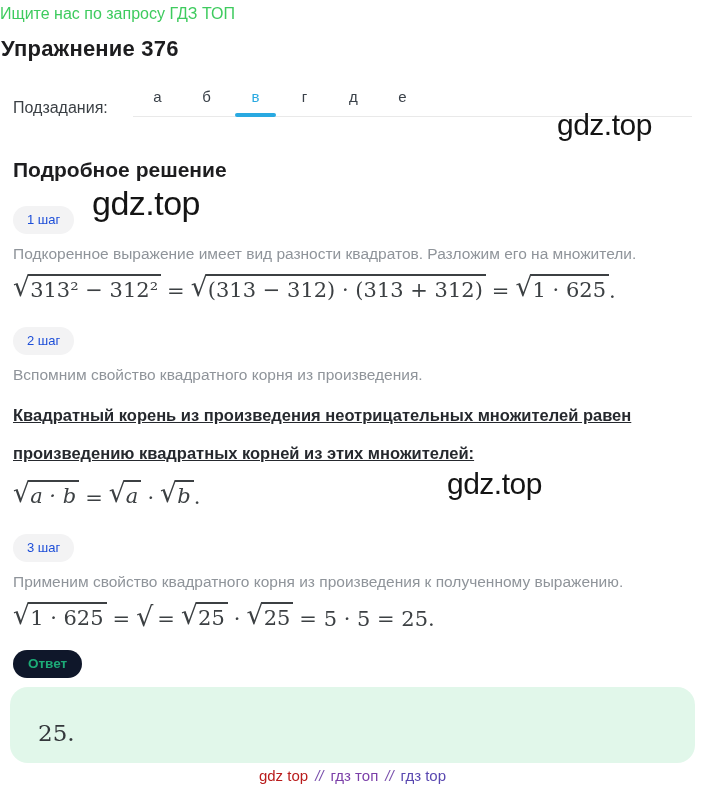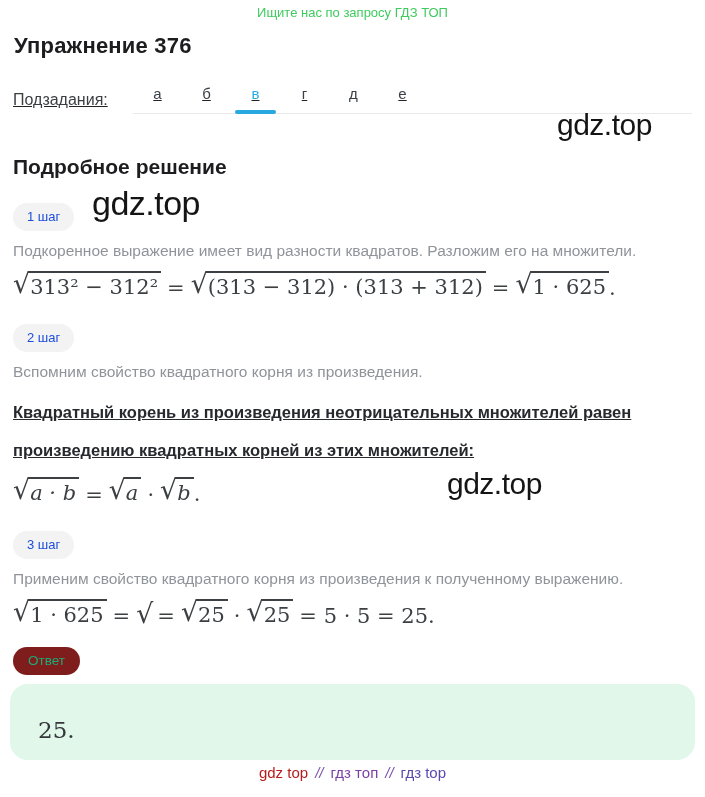--- a/index.html
+++ b/index.html
@@ -2,28 +2,28 @@
 <html><head>
 <meta charset="utf-8">
 <style>
   * { margin:0; padding:0; box-sizing:border-box; }
   html,body { background:#ffffff; }
   body {
     width:705px; height:797px; overflow:hidden; position:relative;
     font-family:"Liberation Sans", sans-serif; color:#222;
   }
   .top-note {
-    padding-top:5px; text-align:center;
-    font-size:13px; font-weight:500; color:#3ecb5e;
+    padding-top:5px; 
+    font-size:16px; font-weight:500; color:#3ecb5e;
   }
   .page-title {
-    margin:13px 14px 0; font-size:22px; font-weight:700; color:#1d1d1f;
+    margin:13px 1px 0; font-size:22px; font-weight:700; color:#1d1d1f;
     letter-spacing:0.2px;
   }
-  .tabs-row { margin:24px 13px 0; display:flex; align-items:center;text-decoration:underline; }
+  .tabs-row { margin:24px 13px 0; display:flex; align-items:flex-end; }
   .tabs-label { font-size:16px; color:#3a3f44; padding-top:2px; width:120px; }
   .tab-strip { flex:1; display:flex; border-bottom:1px solid #e9e9e9; }
   .tab {
     width:49px; text-align:center; font-size:15px; color:#3a4149;
     padding:2px 0 11px; position:relative; cursor:pointer;
   }
   .tab.active { color:#29a9e1; }
   .tab.active::after {
     content:""; position:absolute; left:4px; right:4px; bottom:-1px;
     height:4px; background:#29a9e1; border-radius:2px;
@@ -59,21 +59,21 @@
   .sqrt { display:inline-flex; align-items:flex-start; vertical-align:bottom; }
   .rad { font-size:1.28em; line-height:1.02; margin-right:-2px; }
   .bar {
     border-top:2px solid #3c4043; line-height:1.25; padding:1px 3px 0 2px;
     margin-top:1px;
   }
   .it { font-style:italic; }
   .mrel { padding:0 6px; }
   .answer-badge {
     display:inline-block; margin:19px 0 0 13px;
-    background:#7f1d1d; color:#1cab77; font-size:13.5px; font-weight:400;
+    background:#0f172a; color:#1cab77; font-size:13.5px; font-weight:700;
     padding:6px 15px 7px; border-radius:15px;
   }
   .answer-box {
     margin:9px 10px 0 10px; height:76px; background:#e1f7ea;
     border-radius:18px; position:relative;
   }
   .answer-value {
     position:absolute; left:28px; top:33px;
     font-family:"DejaVu Serif", serif; font-size:23px; color:#33373b;
   }

